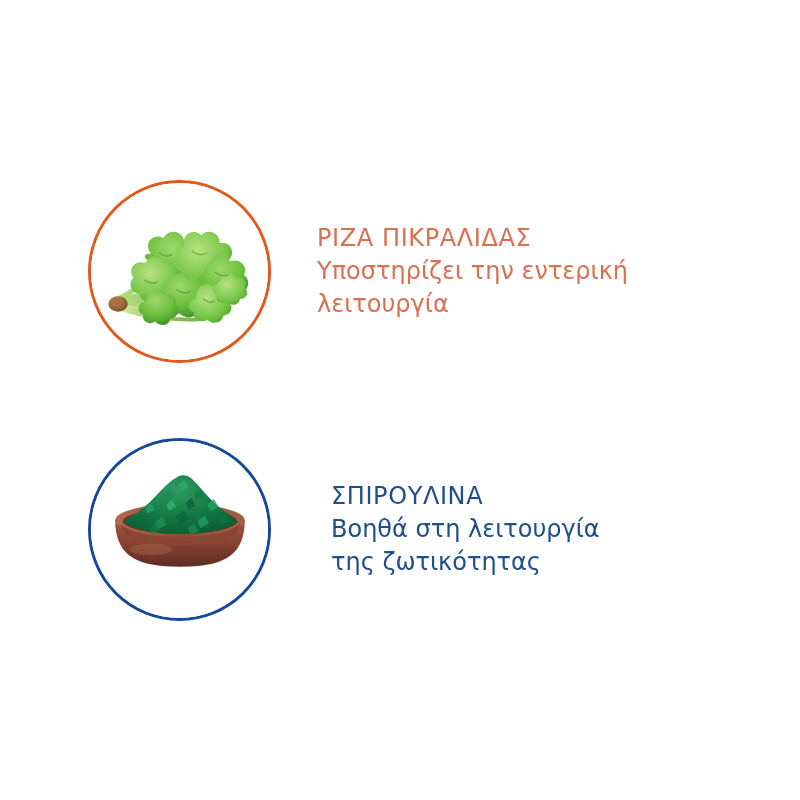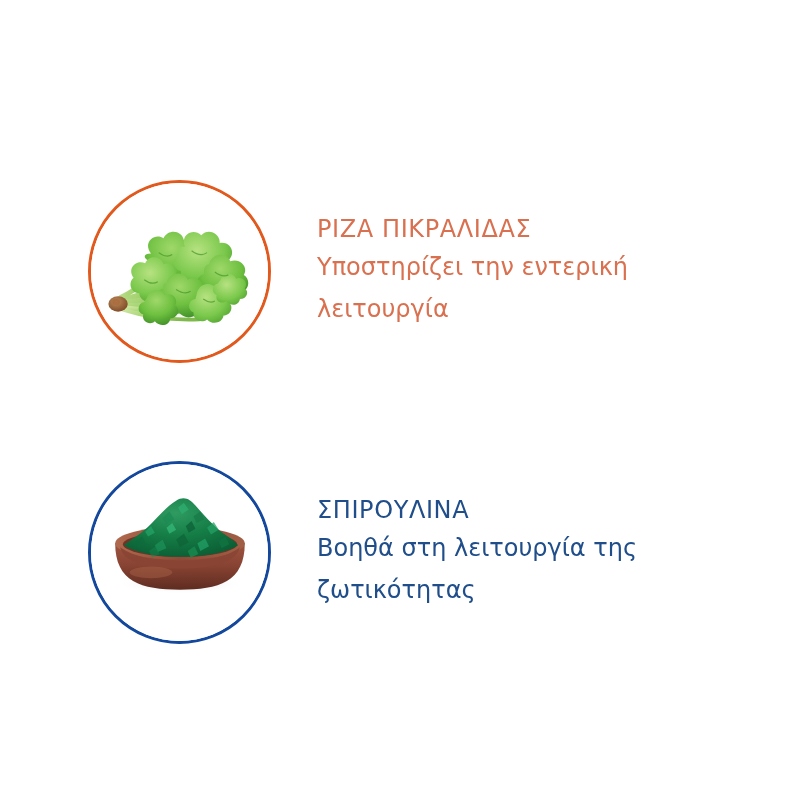--- a/index.html
+++ b/index.html
@@ -17,21 +17,21 @@
   }
 
   .ingredient-row {
     position: absolute;
     left: 0;
     width: 639px;
     display: flex;
     align-items: center;
   }
   #row-dandelion { top: 180px; }
-  #row-spirulina { top: 461px; }
+  #row-spirulina { top: 438px; gap: 14px; }
 
   .badge {
     position: relative;
     width: 183px;
     height: 183px;
     margin-left: 88px;
     border-radius: 50%;
     box-sizing: border-box;
     background: #ffffff;
     flex: 0 0 auto;
@@ -57,21 +57,21 @@
     flex: 1 1 auto;
   }
   .ing-title {
     font-size: 24px;
     line-height: 33px;
     letter-spacing: 0.6px;
     white-space: nowrap;
   }
   .ing-desc {
     font-size: 24px;
-    line-height: 42px;
+    line-height: 33px;
     max-width: 330px;
   }
   .orange-text { color: #d9704f; }
   .blue-text   { color: #204e8a; }
 </style>
 </head>
 <body>
 
 <div class="ingredient-row" id="row-dandelion">
 

